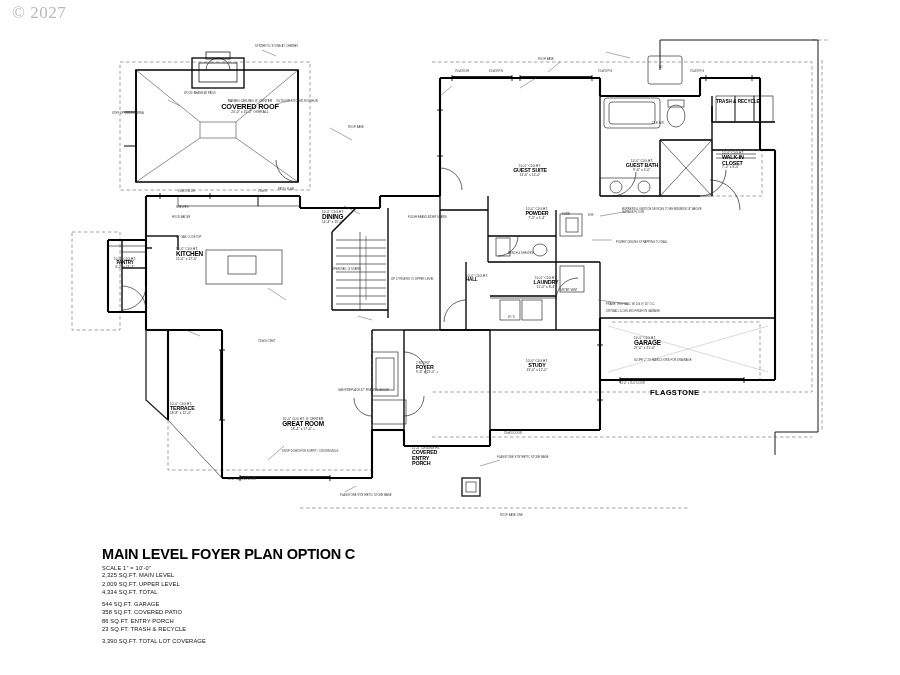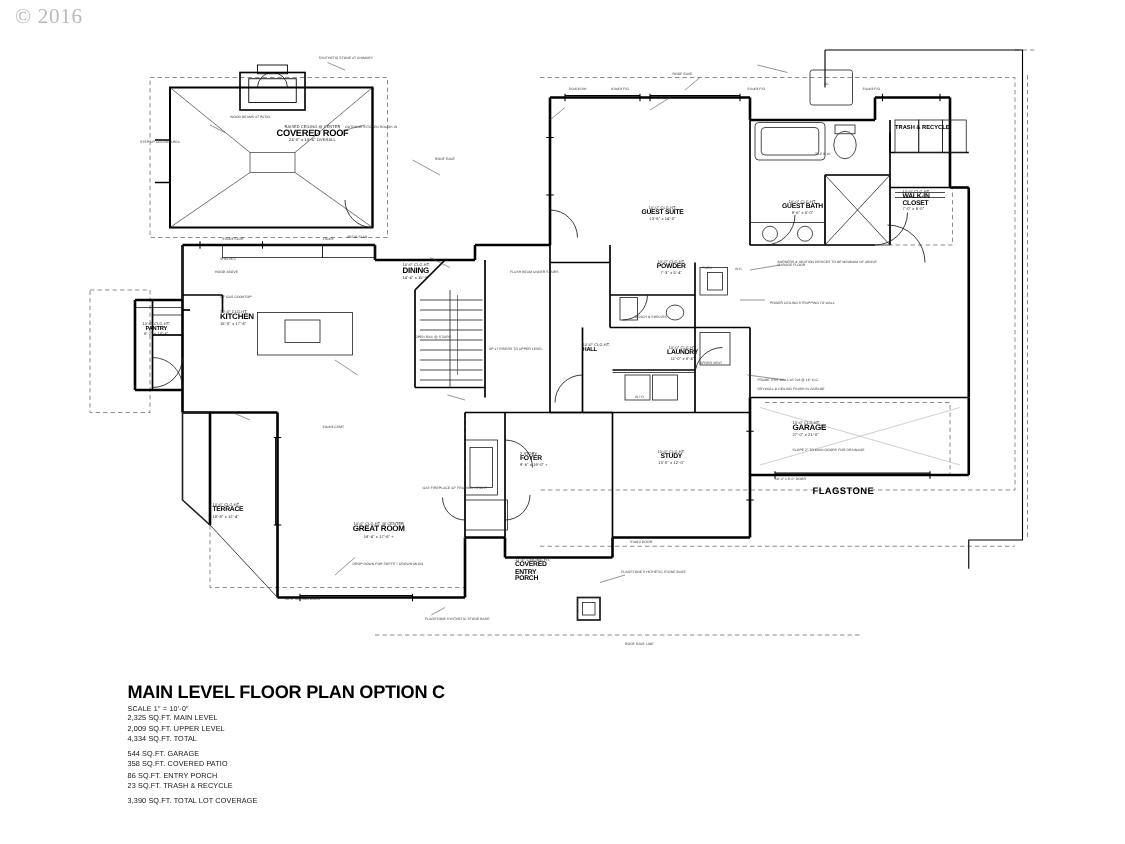--- a/index.html
+++ b/index.html
@@ -50,21 +50,21 @@
   .note.w{white-space:normal;}
 
   
   .boxlabel{position:absolute;font-weight:bold;white-space:nowrap;color:#000;}
 </style>
 </head>
 <body>
 
 <div id="stage">
 
-  <div id="watermark">© 2016</div>
+  <div id="watermark">© 2027</div>
 
   <svg viewBox="0 0 900 675" shape-rendering="geometricPrecision">
     <defs>
       <pattern id="hatchGarage" width="6" height="6" patternUnits="userSpaceOnUse" patternTransform="rotate(45)">
         <line x1="0" y1="0" x2="0" y2="6" stroke="#cfcfcf" stroke-width="0.5"></line>
       </pattern>
     </defs>
 
     <g fill="none" stroke="#000" stroke-linecap="butt" stroke-linejoin="miter">
 
@@ -497,21 +497,21 @@
   <div class="note" style="left:455px;top:70px;">3'0x6'8 D/H</div>
   <div class="note" style="left:489px;top:70px;">6'0x6'8 F/G</div>
   <div class="note" style="left:598px;top:70px;">5'0x6'8 F/G</div>
   <div class="note" style="left:690px;top:70px;">3'0x6'8 F/G</div>
   <div class="note" style="left:258px;top:340px;">2'8x6'8 CSMT</div>
   <div class="note" style="left:178px;top:190px;">6'0x6'8 SLDR</div>
   <div class="note" style="left:258px;top:190px;">2'6x6'8</div>
   <div class="note" style="left:504px;top:432px;">3'0x8'0 DOOR</div>
 
   <div id="titleblock">
-    <div id="tb-title">MAIN LEVEL FLOOR PLAN OPTION C</div>
+    <div id="tb-title">MAIN LEVEL FOYER PLAN OPTION C</div>
     <div id="tb-scale">SCALE  1" = 10'-0"</div>
     <div class="tb-line">2,325 SQ.FT. MAIN LEVEL</div>
     <div class="tb-line">2,009 SQ.FT. UPPER LEVEL</div>
     <div class="tb-line">4,334 SQ.FT. TOTAL</div>
     <div class="tb-gap"></div>
     <div class="tb-line">544 SQ.FT. GARAGE</div>
     <div class="tb-line">358 SQ.FT. COVERED PATIO</div>
     <div class="tb-line">86 SQ.FT. ENTRY PORCH</div>
     <div class="tb-line">23 SQ.FT. TRASH &amp; RECYCLE</div>
     <div class="tb-gap"></div>

